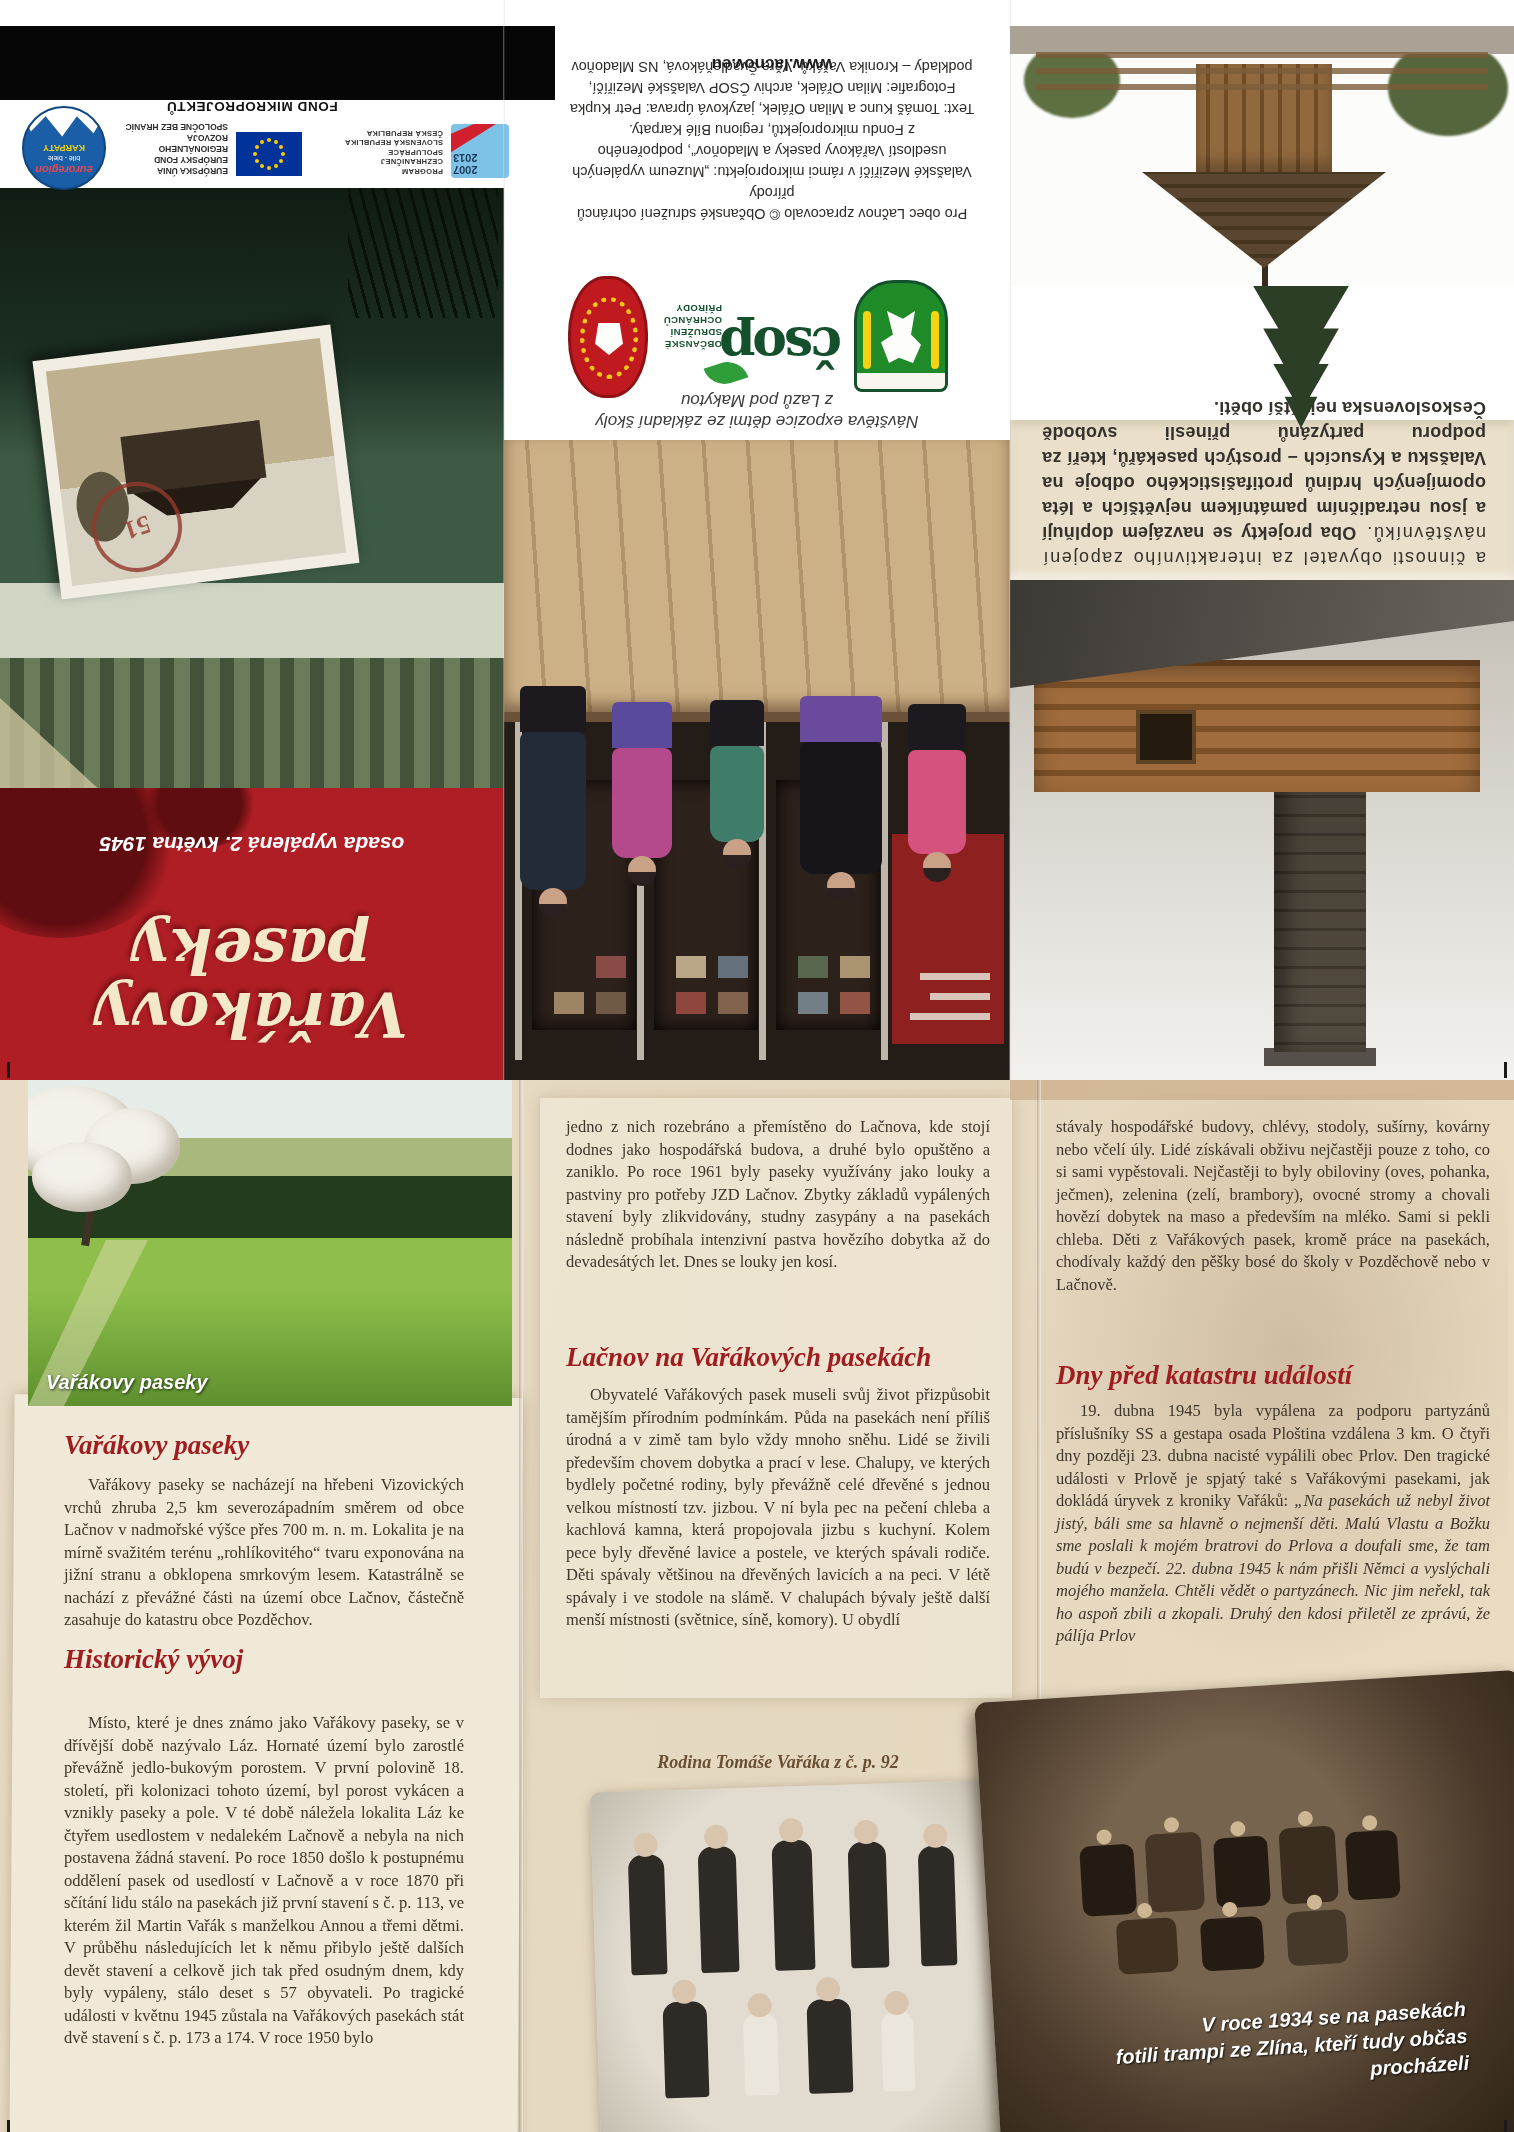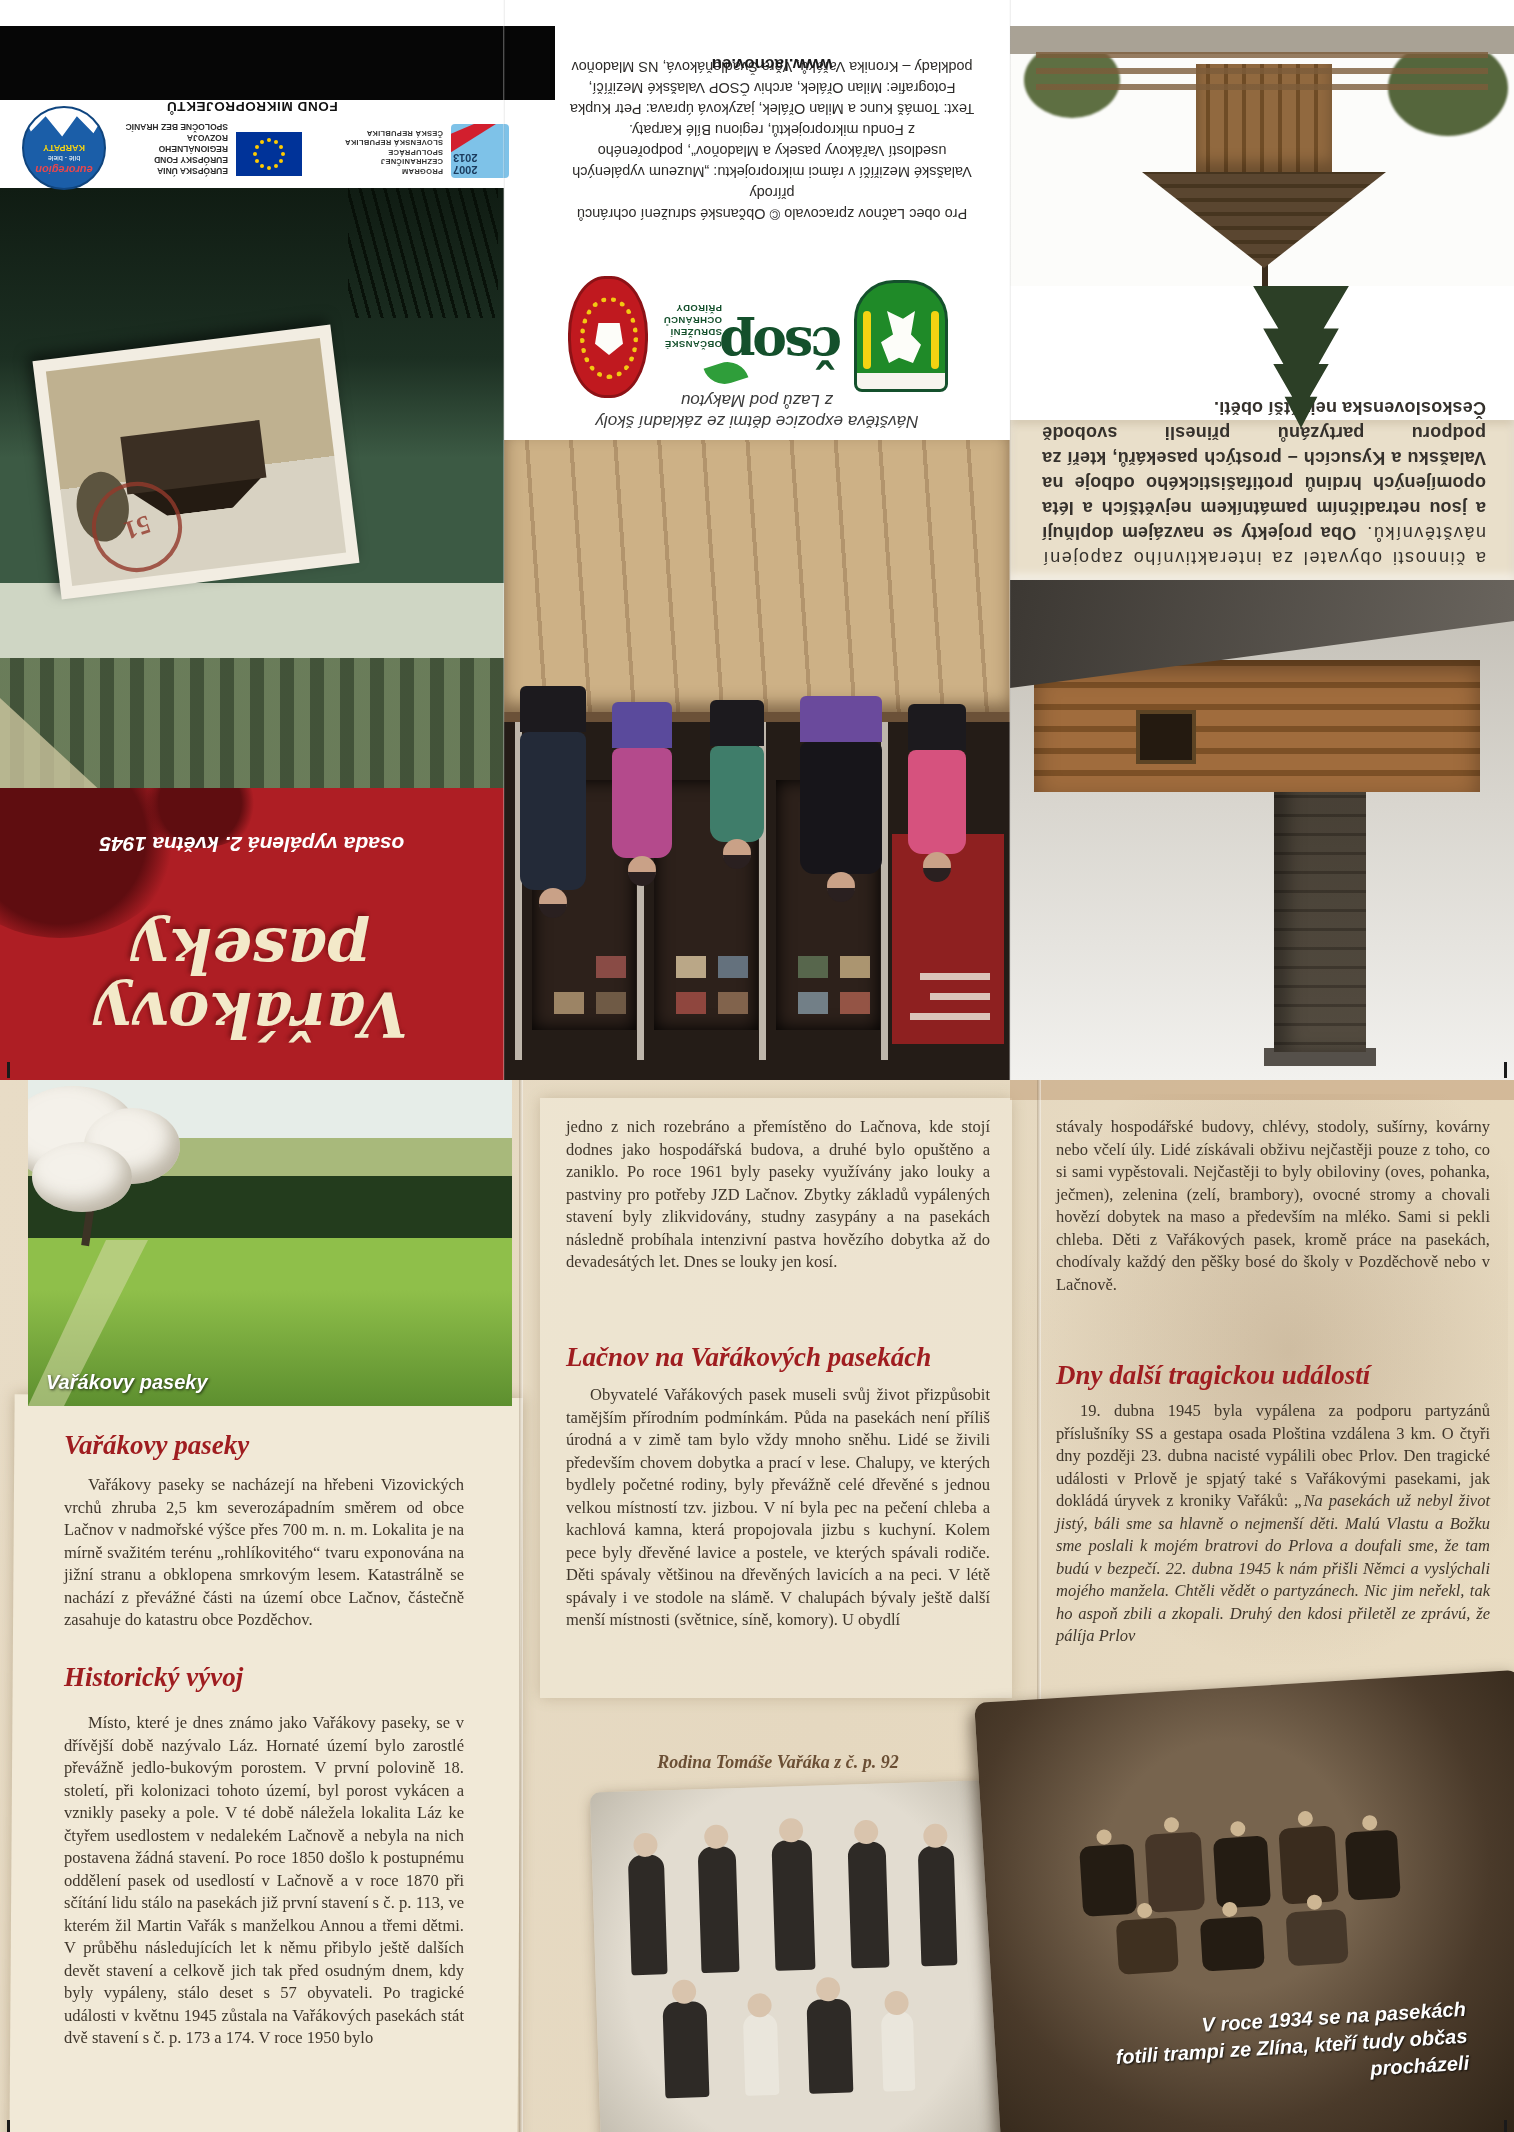--- a/index.html
+++ b/index.html
@@ -401,29 +401,29 @@
       <div class="md-path"></div>
       <div class="md-trunk"></div>
       <div class="md-blossom" style="left:-20px;top:6px;width:130px;height:96px"></div>
       <div class="md-blossom" style="left:56px;top:28px;width:96px;height:76px"></div>
       <div class="md-blossom" style="left:4px;top:62px;width:100px;height:70px"></div>
       <div class="md-caption">Vařákovy paseky</div>
     </div>
 
     <div class="heading" style="left:64px;top:350px">Vařákovy paseky</div>
     <div class="bodytext indent" style="left:64px;top:394px;width:400px">Vařákovy paseky se nacházejí na hřebeni Vizovických vrchů zhruba 2,5 km severozápadním směrem od obce Lačnov v nadmořské výšce přes 700 m. n. m. Lokalita je na mírně svažitém terénu „rohlíkovitého“ tvaru exponována na jižní stranu a obklopena smrkovým lesem. Katastrálně se nachází z převážné části na území obce Lačnov, částečně zasahuje do katastru obce Pozděchov.</div>
-    <div class="heading" style="left:64px;top:582px">Historický vývoj</div>
+    <div class="heading" style="left:64px;top:564px">Historický vývoj</div>
     <div class="bodytext indent" style="left:64px;top:632px;width:400px;height:420px;overflow:hidden">Místo, které je dnes známo jako Vařákovy paseky, se v dřívější době nazývalo Láz. Hornaté území bylo zarostlé převážně jedlo-bukovým porostem. V první polovině 18. století, při kolonizaci tohoto území, byl porost vykácen a vznikly paseky a pole. V té době náležela lokalita Láz ke čtyřem usedlostem v nedalekém Lačnově a nebyla na nich postavena žádná stavení. Po roce 1850 došlo k postupnému oddělení pasek od usedlostí v Lačnově a v roce 1870 při sčítání lidu stálo na pasekách již první stavení s č. p. 113, ve kterém žil Martin Vařák s manželkou Annou a třemi dětmi. V průběhu následujících let k němu přibylo ještě dalších devět stavení a celkově jich tak před osudným dnem, kdy byly vypáleny, stálo deset s 57 obyvateli. Po tragické události v květnu 1945 zůstala na Vařákových pasekách stát dvě stavení s č. p. 173 a 174. V roce 1950 bylo</div>
 
     <div class="bodytext" style="left:566px;top:36px;width:424px">jedno z nich rozebráno a přemístěno do Lačnova, kde stojí dodnes jako hospodářská budova, a druhé bylo opuštěno a zaniklo. Po roce 1961 byly paseky využívány jako louky a pastviny pro potřeby JZD Lačnov. Zbytky základů vypálených stavení byly zlikvidovány, studny zasypány a na pasekách následně probíhala intenzivní pastva hovězího dobytka až do devadesátých let. Dnes se louky jen kosí.</div>
     <div class="heading" style="left:566px;top:262px">Lačnov na Vařákových pasekách</div>
     <div class="bodytext indent" style="left:566px;top:304px;width:424px">Obyvatelé Vařákových pasek museli svůj život přizpůsobit tamějším přírodním podmínkám. Půda na pasekách není příliš úrodná a v zimě tam bylo vždy mnoho sněhu. Lidé se živili především chovem dobytka a prací v lese. Chalupy, ve kterých bydlely početné rodiny, byly převážně celé dřevěné s jednou velkou místností tzv. jizbou. V ní byla pec na pečení chleba a kachlová kamna, která propojovala jizbu s kuchyní. Kolem pece byly dřevěné lavice a postele, ve kterých spávali rodiče. Děti spávaly většinou na dřevěných lavicích a na peci. V létě spávaly i ve stodole na slámě. V chalupách bývaly ještě další menší místnosti (světnice, síně, komory). U obydlí</div>
 
     <div class="bodytext" style="left:1056px;top:36px;width:434px">stávaly hospodářské budovy, chlévy, stodoly, sušírny, kovárny nebo včelí úly. Lidé získávali obživu nejčastěji pouze z toho, co si sami vypěstovali. Nejčastěji to byly obiloviny (oves, pohanka, ječmen), zelenina (zelí, brambory), ovocné stromy a chovali hovězí dobytek na maso a především na mléko. Sami si pekli chleba. Děti z Vařákových pasek, kromě práce na pasekách, chodívaly každý den pěšky bosé do školy v Pozděchově nebo v Lačnově.</div>
-    <div class="heading" style="left:1056px;top:280px">Dny další tragickou událostí</div>
+    <div class="heading" style="left:1056px;top:280px">Dny před katastru událostí</div>
     <div class="bodytext indent" style="left:1056px;top:320px;width:434px"><span>19. dubna 1945 byla vypálena za podporu partyzánů příslušníky SS a gestapa osada Ploština vzdálena 3 km. O čtyři dny později 23. dubna nacisté vypálili obec Prlov. Den tragické události v Prlově je spjatý také s Vařákovými pasekami, jak dokládá úryvek z kroniky Vařáků: </span><span style="font-style:italic">„Na pasekách už nebyl život jistý, báli sme sa hlavně o nejmenší děti. Malú Vlastu a Božku sme poslali k mojém bratrovi do Prlova a doufali sme, že tam budú v bezpečí. 22. dubna 1945 k nám přišli Němci a vyslýchali mojého manžela. Chtěli vědět o partyzánech. Nic jim neřekl, tak ho aspoň zbili a zkopali. Druhý den kdosi přiletěl ze zprávú, že pálíja Prlov</span></div>
   </div>
 
   <div class="fam-caption">Rodina Tomáše Vařáka z č. p. 92</div>
   <div class="photo-family">
     <div class="fam-fig" style="left:36px;top:64px;width:36px;height:120px">
         <div class="fam-head" style="left:6px;top:-22px"></div>
       </div>
     <div class="fam-fig" style="left:106px;top:58px;width:38px;height:126px">
         <div class="fam-head" style="left:7px;top:-22px"></div>

